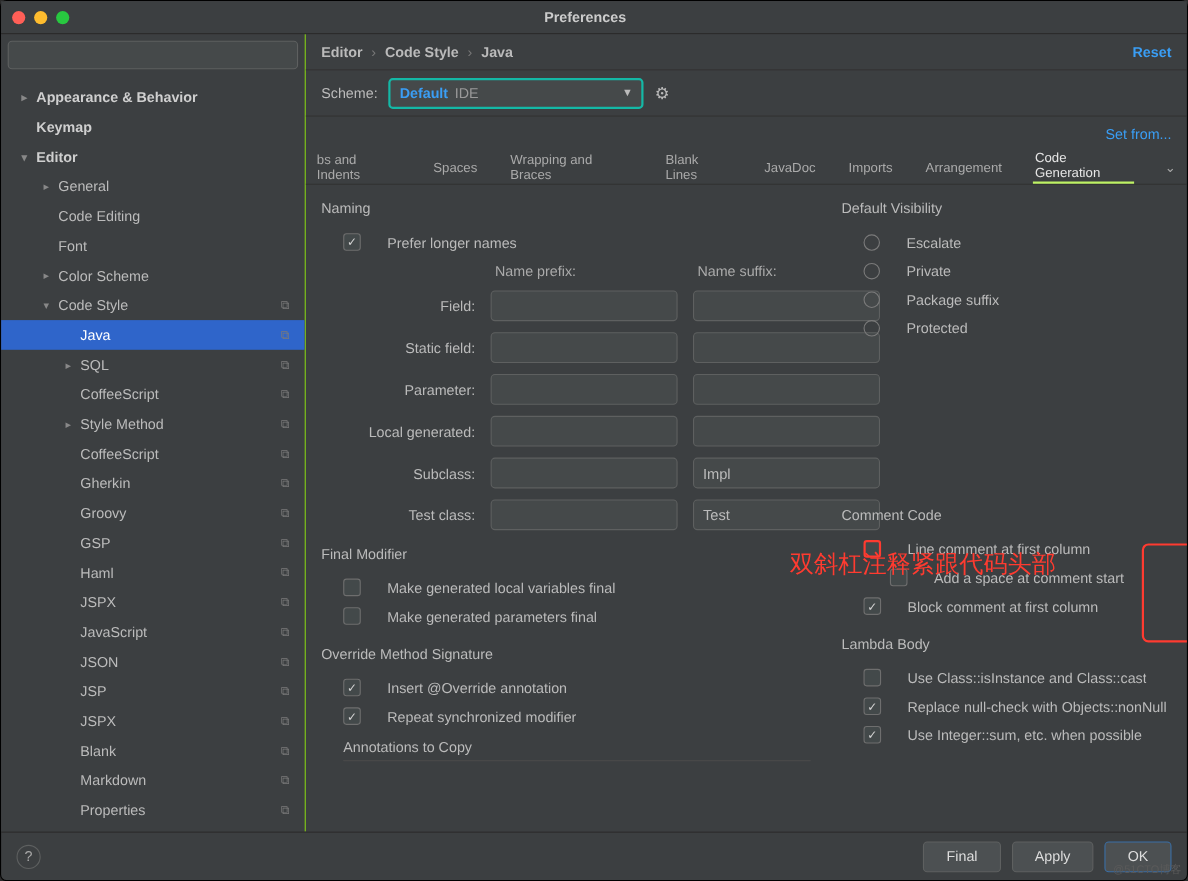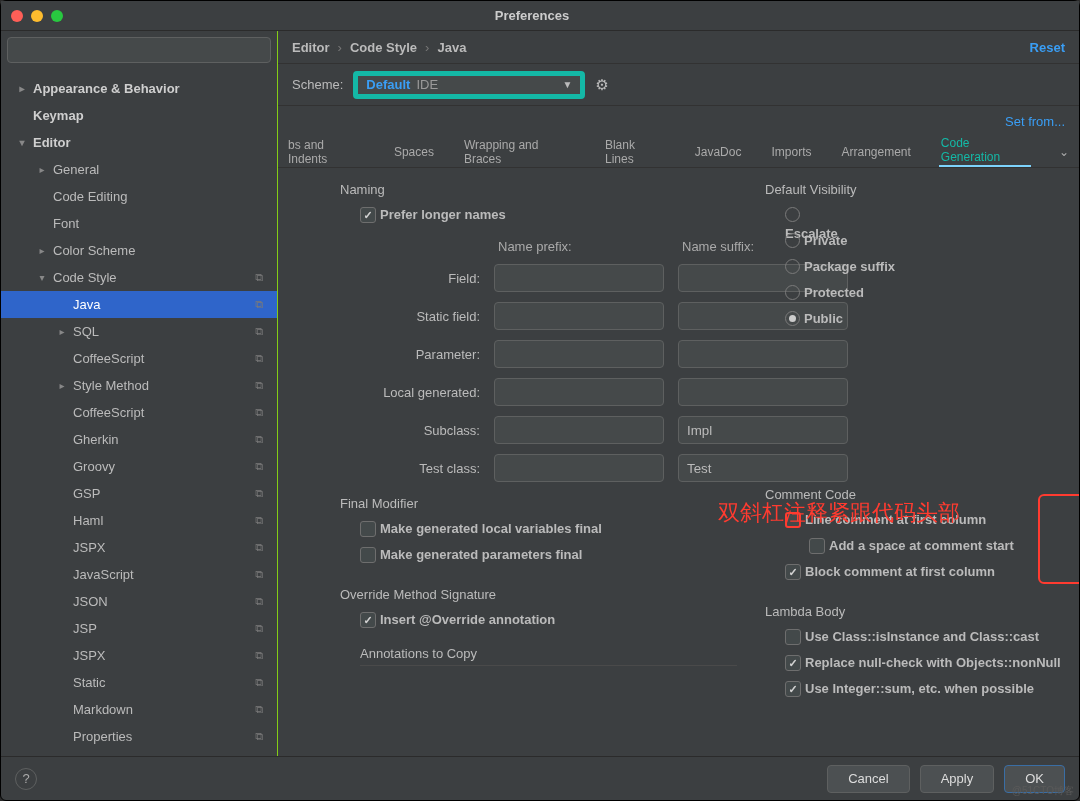--- a/index.html
+++ b/index.html
@@ -28,36 +28,36 @@
   .arrow.down::before { content: "▾"; }
   .arrow.right::before { content: "▸"; }
   .arrow.none::before { content: ""; }
   .scheme-icon { position: absolute; right: 14px; color: #7a7a7a; font-size: 11px; }
   .main { flex: 1; display: flex; flex-direction: column; min-width: 0; }
   .breadcrumb { height: 33px; display: flex; align-items: center; padding: 0 14px; gap: 8px; border-bottom: 1px solid #323232; }
   .crumb { color: #bbbbbb; font-weight: 700; }
   .crumb.sep { color: #777; font-weight: 400; }
   .reset { margin-left: auto; color: #3a9ef5; font-weight: 600; }
   .scheme-row { height: 42px; display: flex; align-items: center; padding: 0 14px; gap: 10px; border-bottom: 1px solid #323232; }
-  .scheme-select { width: 232px; height: 28px; background: #45494a; border: 5px solid #14b8a6; border-radius: 4px; display: flex; align-items: center; padding: 0 8px; position: relative; }
+  .scheme-select { width: 232px; height: 28px; background: #45494a; border: 2px solid #14b8a6; border-radius: 4px; display: flex; align-items: center; padding: 0 8px; position: relative; }
   .scheme-name { color: #3a9ef5; font-weight: 600; }
   .scheme-tag { color: #9a9a9a; margin-left: 6px; }
   .scheme-select .caret { position: absolute; right: 8px; color: #bbb; font-size: 10px; }
   .gear { color: #bbb; font-size: 15px; }
   .setfrom-row { height: 30px; display: flex; align-items: center; justify-content: flex-end; padding: 0 14px; color: #3a9ef5; }
   .tabs { height: 32px; display: flex; align-items: center; gap: 26px; padding: 0 8px; border-bottom: 1px solid #323232; font-size: 12px; color: #aaa; overflow: hidden; }
   .tab { padding: 0 2px; height: 32px; display: flex; align-items: center; }
-  .tab.active { color: #14b8a6; border-bottom: 3px solid #7dd3fc; }
+  .tab.active { color: #e5e5e5; border-bottom: 3px solid #bef264; }
   .tabs .more { margin-left: auto; }
   .content { flex: 1; overflow: hidden; padding: 10px 14px; position: relative; }
-  .columns { display: flex; gap: 28px; margin-left: 48px; }
+  .columns { display: flex; gap: 28px; }
   .col-left { flex: 1; min-width: 0; }
   .col-right { width: 300px; flex-shrink: 0; }
   .group-title { color: #bbbbbb; margin: 4px 0 10px 0; }
-  .chk-row { display: flex; align-items: flex-start; gap: 4px; height: 26px; padding-left: 20px; font-weight: bold; }
+  .chk-row { display: flex; align-items: center; gap: 24px; height: 26px; padding-left: 20px; }
   .chk { width: 16px; height: 16px; border: 1px solid #6e6e6e; border-radius: 3px; background: #43494a; display: flex; align-items: center; justify-content: center; color: #d2d2d2; font-size: 11px; flex-shrink: 0; }
   .chk.checked::after { content: "✓"; }
   .chk.blue { border: 2px solid #ff3b30; }
   .radio { width: 15px; height: 15px; border: 1px solid #7a7a7a; border-radius: 50%; display: flex; align-items: center; justify-content: center; flex-shrink: 0; }
   .radio.on::after { content: ""; width: 7px; height: 7px; border-radius: 50%; background: #cccccc; }
   .naming-grid { display: grid; grid-template-columns: 120px 170px 170px; gap: 10px 14px; align-items: center; padding-left: 20px; }
   .naming-grid .hdr { color: #aaa; text-align: left; padding-left: 4px; }
   .naming-grid label { color: #bbb; text-align: right; }
   .tf { height: 28px; background: #45494a; border: 1px solid #5e6060; border-radius: 4px; color: #bbb; padding: 0 8px; width: 100%; }
   .section { margin-top: 14px; }
@@ -193,21 +193,21 @@
             <span>JSP</span>
             <span class="scheme-icon">⧉</span>
           </div>
           <div class="tree-item lvl2">
             <span class="arrow none"></span>
             <span>JSPX</span>
             <span class="scheme-icon">⧉</span>
           </div>
           <div class="tree-item lvl2">
             <span class="arrow none"></span>
-            <span>Static</span>
+            <span>Blank</span>
             <span class="scheme-icon">⧉</span>
           </div>
           <div class="tree-item lvl2">
             <span class="arrow none"></span>
             <span>Markdown</span>
             <span class="scheme-icon">⧉</span>
           </div>
           <div class="tree-item lvl2">
             <span class="arrow none"></span>
             <span>Properties</span>
@@ -298,50 +298,50 @@
                 <span>Make generated parameters final</span>
               </div>
             </div>
 
             <div class="section">
               <div class="group-title">Override Method Signature</div>
               <div class="chk-row">
                 <div class="chk checked"></div>
                 <span>Insert @Override annotation</span>
               </div>
+              <div class="chk-row">
+                <div class="chk checked"></div>
+                <span>Repeat synchronized modifier</span>
+              </div>
               <div class="subgroup" style="margin-top:8px;">
                 <div class="ann-heading">Annotations to Copy</div>
                 <div style="height:1px;background:#4a4a4a;margin-top:4px;"></div>
               </div>
             </div>
           </div>
 
           <div class="col-right">
             <div class="group-title">Default Visibility</div>
             <div id="vis-opts" class="subgroup">
-                <div class="chk-row" style="padding-left: 0px; flex-direction: column;">
+                <div class="chk-row" style="padding-left: 0px;">
                   <div class="radio"></div>
                   <span>Escalate</span>
                 </div>
                 <div class="chk-row" style="padding-left: 0px;">
                   <div class="radio"></div>
                   <span>Private</span>
                 </div>
                 <div class="chk-row" style="padding-left: 0px;">
                   <div class="radio"></div>
                   <span>Package suffix</span>
                 </div>
                 <div class="chk-row" style="padding-left: 0px;">
                   <div class="radio"></div>
                   <span>Protected</span>
                 </div>
-                <div class="chk-row" style="padding-left: 0px;">
-                  <div class="radio on"></div>
-                  <span>Public</span>
-                </div>
               </div>
 
             <div class="section" style="margin-top:150px;">
               <div class="group-title">Comment Code</div>
               <div class="chk-row">
                 <div class="chk blue"></div>
                 <span>Line comment at first column</span>
               </div>
               <div class="chk-row" style="padding-left:44px;">
                 <div class="chk"></div>
@@ -374,21 +374,21 @@
         <div class="annotation-red">双斜杠注释紧跟代码头部</div>
         <div class="red-box"></div>
       </div>
     </div>
   </div>
 
   <div class="footer">
     <div class="help">?</div>
     <div class="spacer"></div>
     <div class="btn">
-        <span>Cancel</span>
+        <span>Final</span>
       </div>
     <div class="btn">
         <span>Apply</span>
       </div>
     <div class="btn primary">
         <span>OK</span>
       </div>
     <div class="watermark">@51CTO博客</div>
   </div>
 </div>

